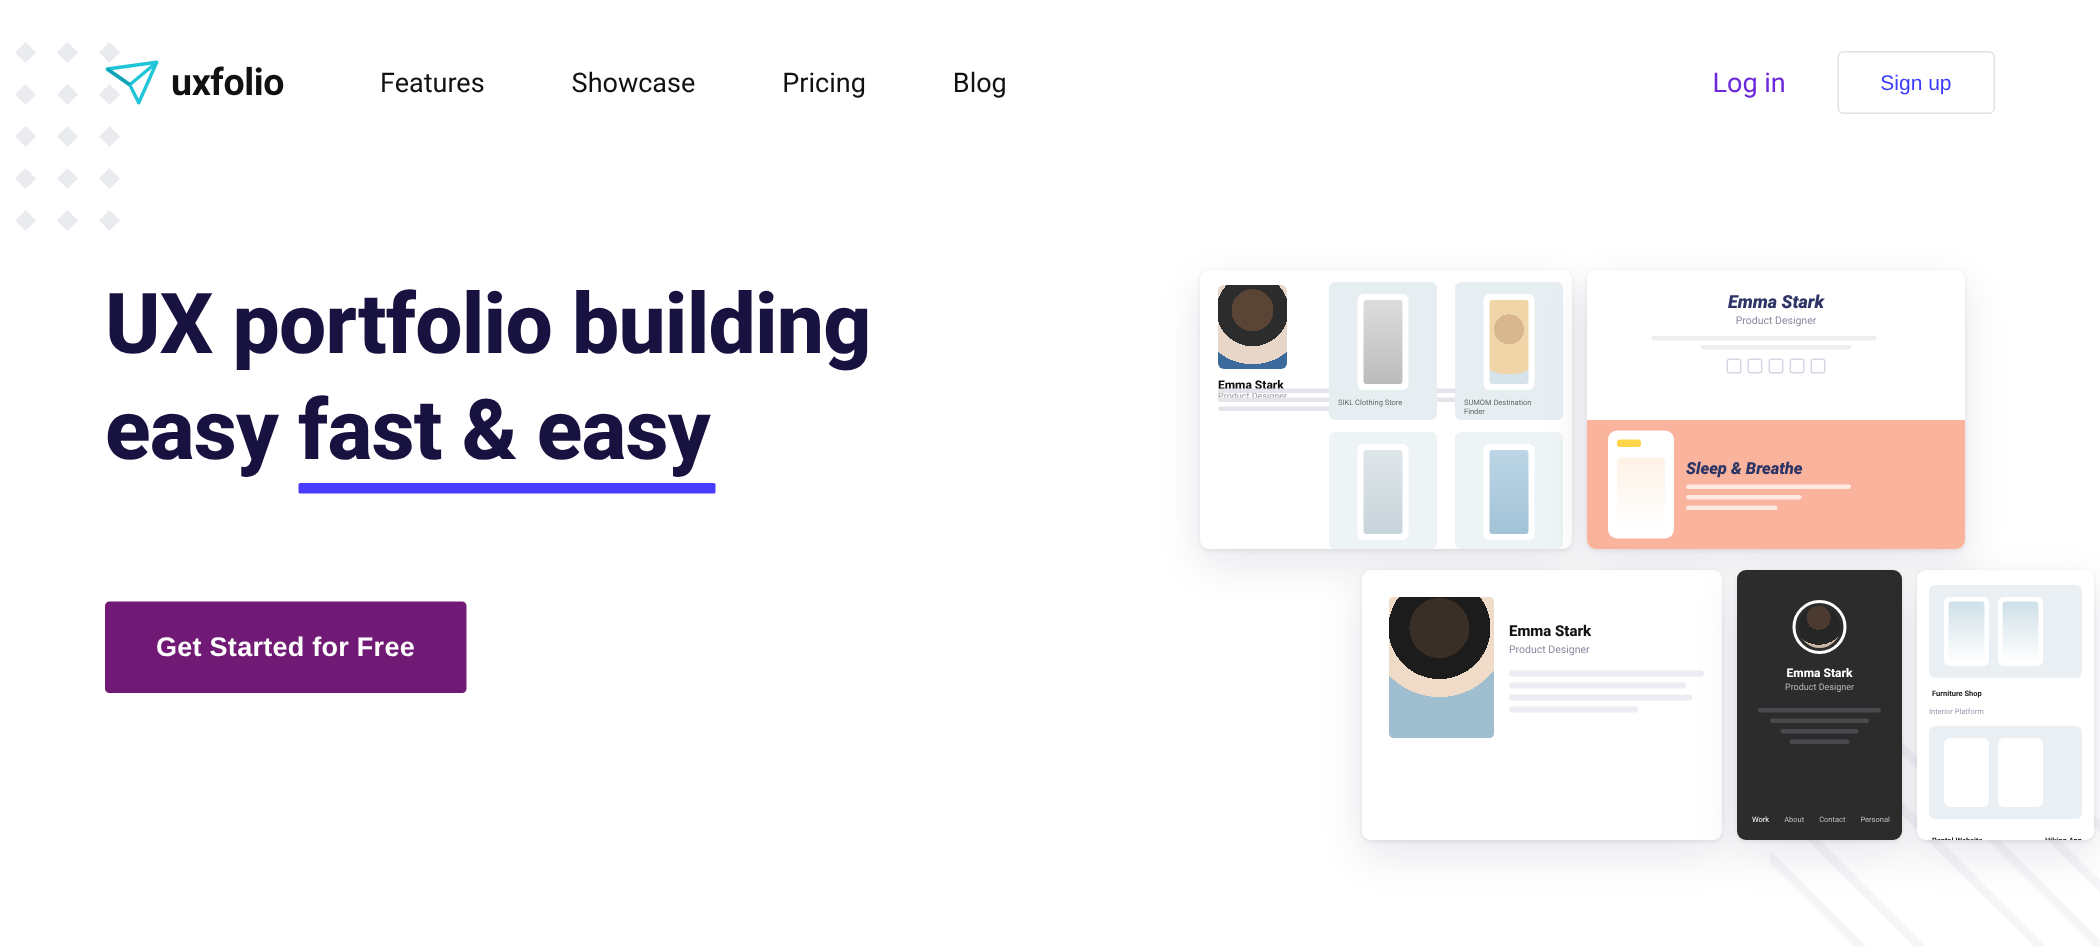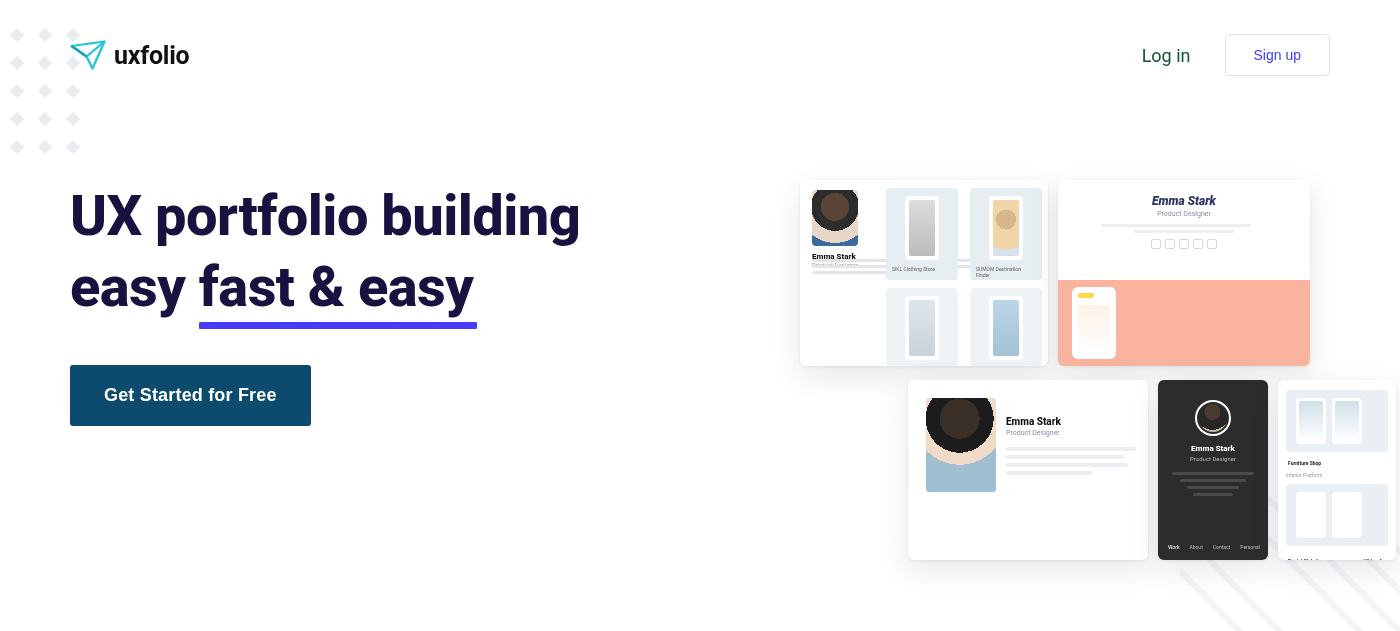--- a/index.html
+++ b/index.html
@@ -45,21 +45,21 @@
       text-decoration: none;
       cursor: pointer;
     }
     .nav-right {
       display: flex;
       align-items: center;
       gap: 34px;
     }
     .login-link {
       font-size: 18px;
-      color: #14532d;
+      color: #6d28d9;
       text-decoration: none;
       cursor: pointer;
     }
     .signup-btn {
       font-size: 14px;
       color: #3c3cff;
       background: #ffffff;
       border: 1px solid #e0e0e8;
       border-radius: 4px;
       padding: 12px 28px;
@@ -113,23 +113,23 @@
       content: "";
       position: absolute;
       left: 0;
       right: -4px;
       bottom: -6px;
       height: 7px;
       background: #4a3cff;
       border-radius: 1px;
     }
     .cta-btn {
-      margin-top: 42px;
+      margin-top: 78px;
       display: inline-block;
-      background: #0c4a6e;
+      background: #701a75;
       color: #ffffff;
       font-weight: 800;
       font-size: 18px;
       border: none;
       padding: 20px 34px;
       border-radius: 3px;
       cursor: pointer;
       letter-spacing: 0.01em;
     }
 
@@ -275,20 +275,26 @@
     <a class="logo">
       <span class="logo-icon">
         <svg width="36" height="30" viewBox="0 0 48 40">
           <path d="M2 8 L46 2 L30 38 L22 22 Z" fill="none" stroke="#1fc5d6" stroke-width="3" stroke-linejoin="round"></path>
           <path d="M22 22 L46 2" stroke="#1fc5d6" stroke-width="3"></path>
           <path d="M22 22 L2 8" stroke="#17a2b8" stroke-width="3"></path>
         </svg>
       </span>
       <span>uxfolio</span>
     </a>
+    <nav class="nav-links">
+      <a class="nav-link">Features</a>
+      <a class="nav-link">Showcase</a>
+      <a class="nav-link">Pricing</a>
+      <a class="nav-link">Blog</a>
+    </nav>
   </div>
   <div class="nav-right">
     <a class="login-link">Log in</a>
     <button class="signup-btn">Sign up</button>
   </div>
 </header>
 
 <section class="hero">
   <div class="hero-copy">
     <h1 class="hero-title">
@@ -344,20 +350,28 @@
       <div class="socials">
         <span></span>
           <span></span>
           <span></span>
           <span></span>
           <span></span>
       </div>
     </div>
     <div class="pink">
       <div class="phone2"></div>
+      <div class="ptext">
+        <div class="pt">Sleep &amp; Breathe</div>
+        <div class="pl">
+            <div></div>
+            <div></div>
+            <div></div>
+          </div>
+      </div>
     </div>
   </div>
 
   <div class="card cardC">
     <div class="inner">
       <div class="av"></div>
       <div class="txt">
         <div style="height:18px"></div>
         <div class="nm">Emma Stark</div>
         <div class="rl">Product Designer</div>

